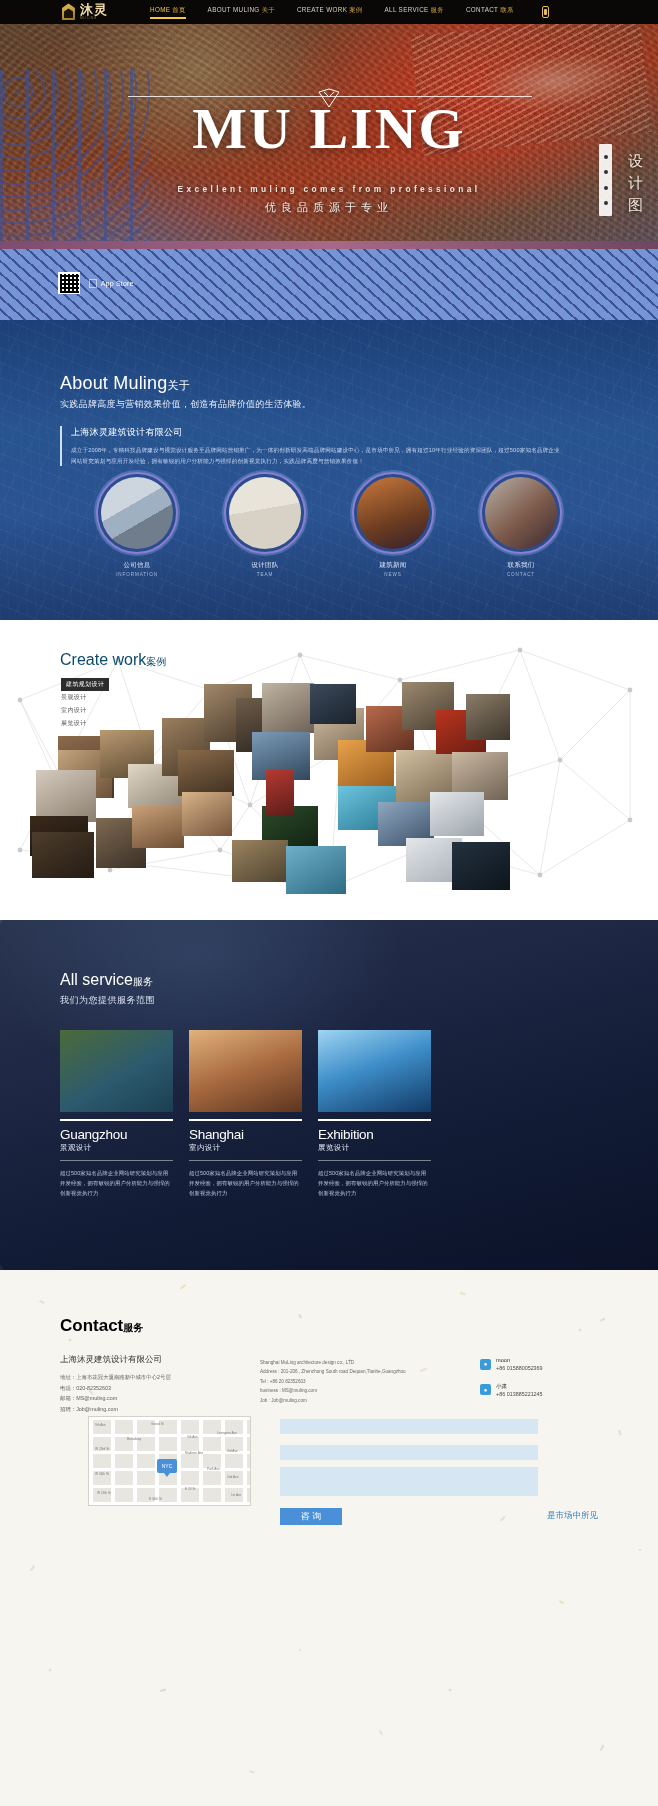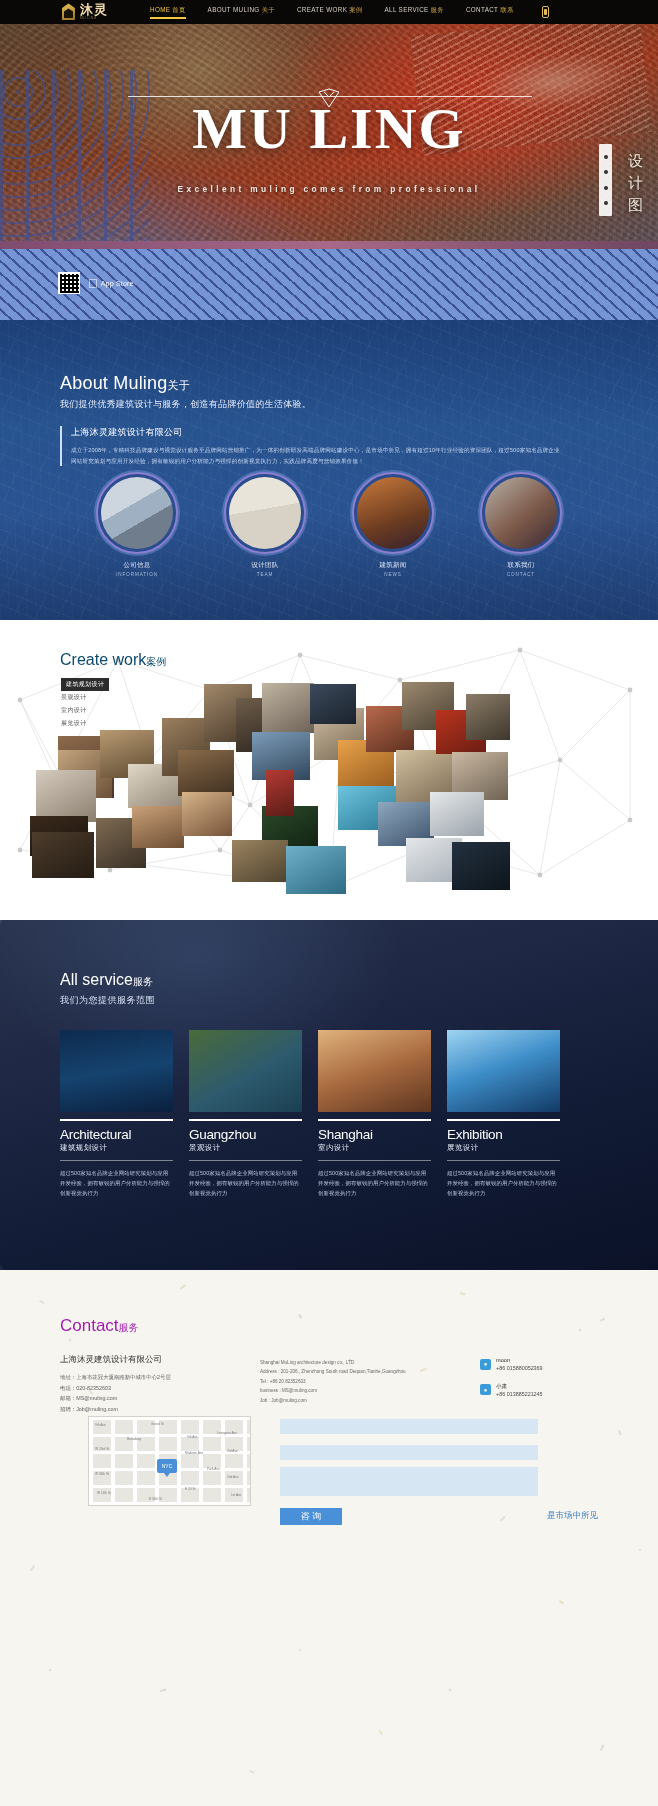--- a/index.html
+++ b/index.html
@@ -252,21 +252,21 @@
   .svc-line2{ height:1px; background:rgba(255,255,255,.45); margin-top:7px; }
   .svc-p{ font-size:5.4px; line-height:1.85; color:#b9c6de; margin-top:7px; letter-spacing:.1px;}
 
   
   .contact{
     position:absolute; top:1270px; left:0; width:658px; height:536px; overflow:hidden;
     background:#f7f5f0;
   }
   .confetti{ position:absolute; inset:0; }
   .contact h2{
-    position:absolute; left:60px; top:46px; font-size:17px; font-weight:400; color:#a21caf;
+    position:absolute; left:60px; top:46px; font-size:17px; font-weight:700; color:#000000;
   }
   .contact h2 .cn{ font-size:10px; }
   .c-left{ position:absolute; left:60px; top:84px; width:170px; color:#4a4a4a; }
   .c-left .name{ font-size:8.5px; color:#2e2e2e; margin-bottom:6px; }
   .c-left .ln{ font-size:5.4px; line-height:1.95; color:#5d5d5d; }
   .c-mid{ position:absolute; left:260px; top:88px; width:150px; }
   .c-mid .ln{ font-size:4.6px; line-height:2.05; color:#6a6a6a; }
   .c-right{ position:absolute; left:480px; top:86px; width:140px; }
   .c-social{ display:flex; align-items:center; gap:5px; margin-bottom:9px; }
   .sq{
@@ -328,20 +328,21 @@
     <div class="hero-mosaic"></div>
 
     <div class="hero-rule"></div>
     <svg class="hero-diamond" viewBox="0 0 26 20">
       <path d="M3 4 L13 1 L23 4 L13 19 Z" fill="none" stroke="#fff" stroke-width="1"></path>
       <path d="M8 4 L13 9 L18 4" fill="none" stroke="#fff" stroke-width="1"></path>
     </svg>
 
     <div class="hero-title">MU LING</div>
     <div class="hero-en">Excellent muling comes from professional</div>
+    <div class="hero-cn2">优良品质源于专业</div>
 
     <div class="hero-rightcn">设计图</div>
     <div class="hero-sidebar">
       <i></i>
       <i></i>
       <i></i>
       <i></i>
     </div>
 
     <div class="hero-badges">
@@ -386,21 +387,21 @@
       </div>
       <div class="phone-icon"></div>
     </div>
   </div>
 
   <div class="about">
     <div class="about-blue"></div>
     <h2>
       <span>About Muling</span><span class="cn">关于</span>
     </h2>
-    <div class="lead">我们提供优秀建筑设计与服务，创造有品牌价值的生活体验。</div>
+    <div class="lead">实践品牌高度与营销效果价值，创造有品牌价值的生活体验。</div>
     <div class="about-card">
       <div class="t">上海沐灵建筑设计有限公司</div>
       <div class="p">成立于2008年，专精科技品牌建设与视觉设计服务至品牌网站营销推广，为一体的创新研发高端品牌网站建设中心，是市场中所见，拥有超过10年行业经验的资深团队，超过500家知名品牌企业网站研究策划与应用开发经验，拥有敏锐的用户分析能力与强悍的创新视觉执行力，实践品牌高度与营销效果价值！</div>
     </div>
 
     <div class="circles">
       <div class="circle-wrap">
         <div class="circle">
             <div class="circle-img c1"></div>
           </div>
@@ -513,28 +514,20 @@
 
   <div class="service">
     <div class="service-glow"></div>
     <h2>
       <span>All service</span><span class="cn">服务</span>
     </h2>
     <div class="sub">我们为您提供服务范围</div>
 
     <div class="svc-row">
       <div class="svc">
-        <div class="svc-img s1"></div>
-        <div class="svc-line"></div>
-        <div class="svc-en">Architectural</div>
-        <div class="svc-cn">建筑规划设计</div>
-        <div class="svc-line2"></div>
-        <div class="svc-p">超过500家知名品牌企业网站研究策划与应用开发经验，拥有敏锐的用户分析能力与强悍的创新视觉执行力</div>
-      </div>
-      <div class="svc">
         <div class="svc-img s2"></div>
         <div class="svc-line"></div>
         <div class="svc-en">Guangzhou</div>
         <div class="svc-cn">景观设计</div>
         <div class="svc-line2"></div>
         <div class="svc-p">超过500家知名品牌企业网站研究策划与应用开发经验，拥有敏锐的用户分析能力与强悍的创新视觉执行力</div>
       </div>
       <div class="svc">
         <div class="svc-img s3"></div>
         <div class="svc-line"></div>

